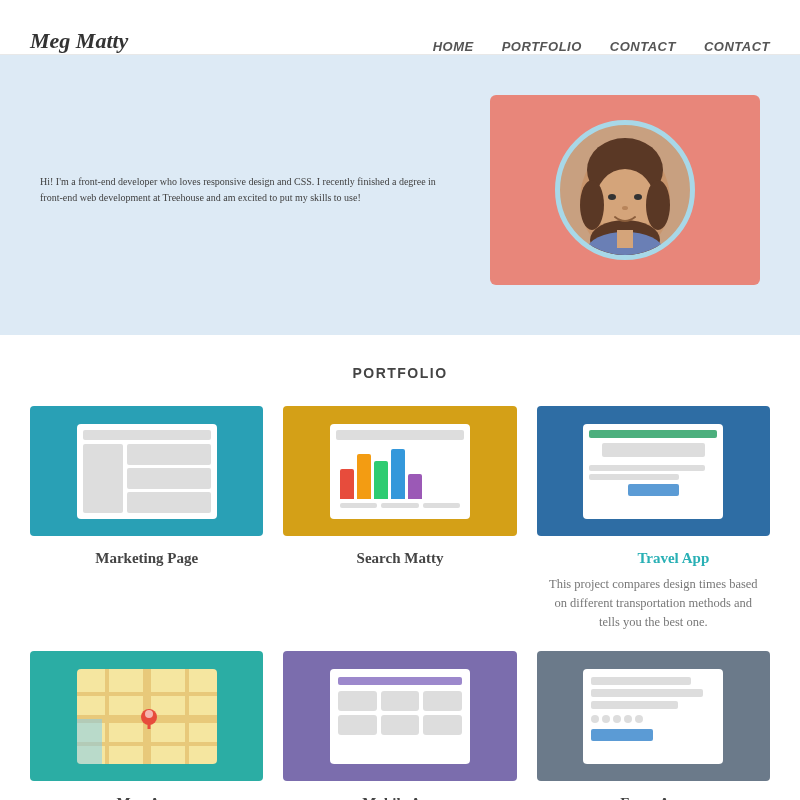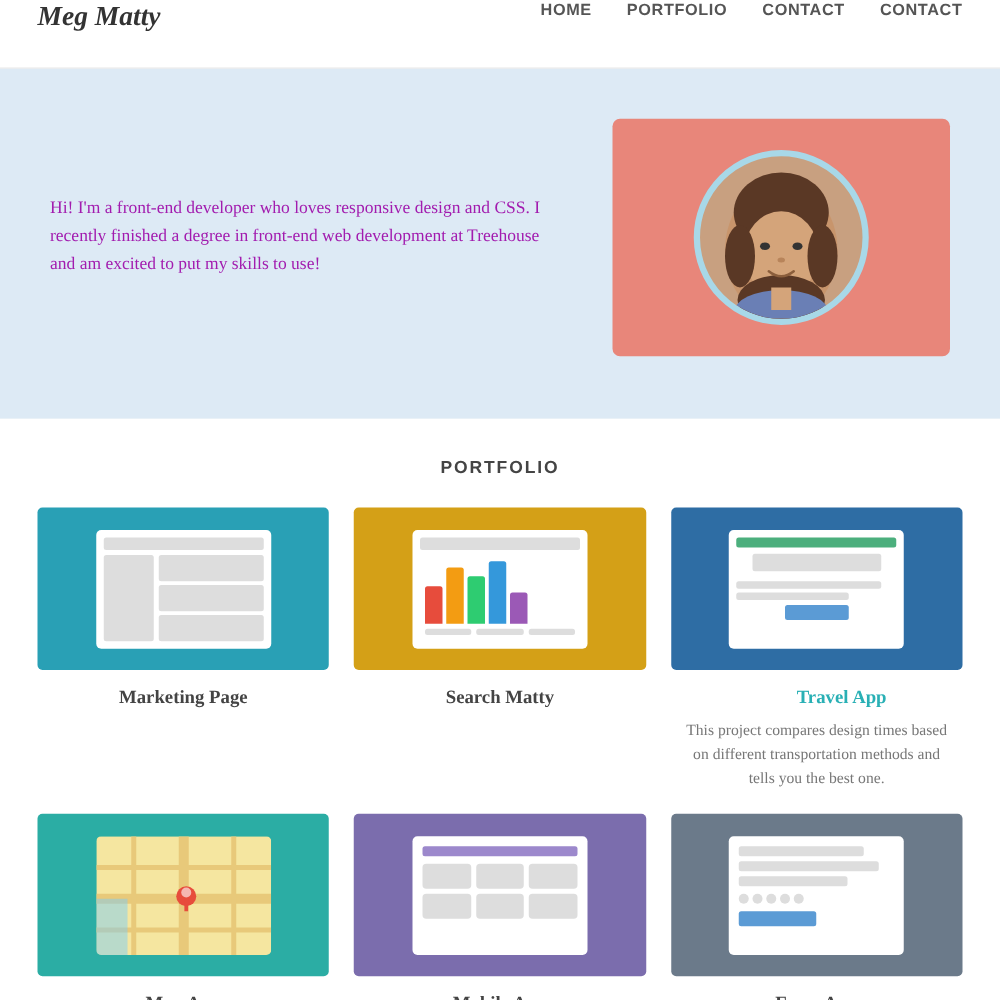--- a/index.html
+++ b/index.html
@@ -2,34 +2,34 @@
 <html><head>
   <meta charset="utf-8">
   <style>
     * { box-sizing: border-box; margin: 0; padding: 0; }
     body { font-family: 'Georgia', serif; background: #f0f4f7; color: #555; }
 
     
     header {
       background: #fff;
       display: flex;
-      align-items: flex-start;
+      align-items: flex-end;
       justify-content: space-between;
       padding: 0 30px;
       height: 55px;
       border-bottom: 1px solid #e8e8e8;
     }
     .site-title {
       font-family: Georgia, serif;
       font-style: italic;
       font-size: 22px;
       color: #333;
       font-weight: bold;
     }
-    nav { display: flex; gap: 28px; }
+    nav { display: flex; gap: 28px; font-style: italic; }
     nav a {
       text-decoration: none;
       font-family: Arial, sans-serif;
       font-size: 13px;
       font-weight: bold;
       color: #555;
       letter-spacing: 0.5px;
       cursor: pointer;
     }
 
@@ -37,23 +37,23 @@
     .hero {
       background: #ddeaf5;
       padding: 40px 40px 50px 40px;
       display: flex;
       align-items: center;
       justify-content: space-between;
       min-height: 200px;
     }
     .hero-text {
       max-width: 400px;
-      font-size: 14px;
+      font-size: 10px;
       line-height: 1.6;
-      color: #a21caf;
+      color: #404040;
     }
     .hero-image-container {
       background: #e8867a;
       width: 270px;
       height: 190px;
       border-radius: 6px;
       display: flex;
       align-items: center;
       justify-content: center;
       flex-shrink: 0;

